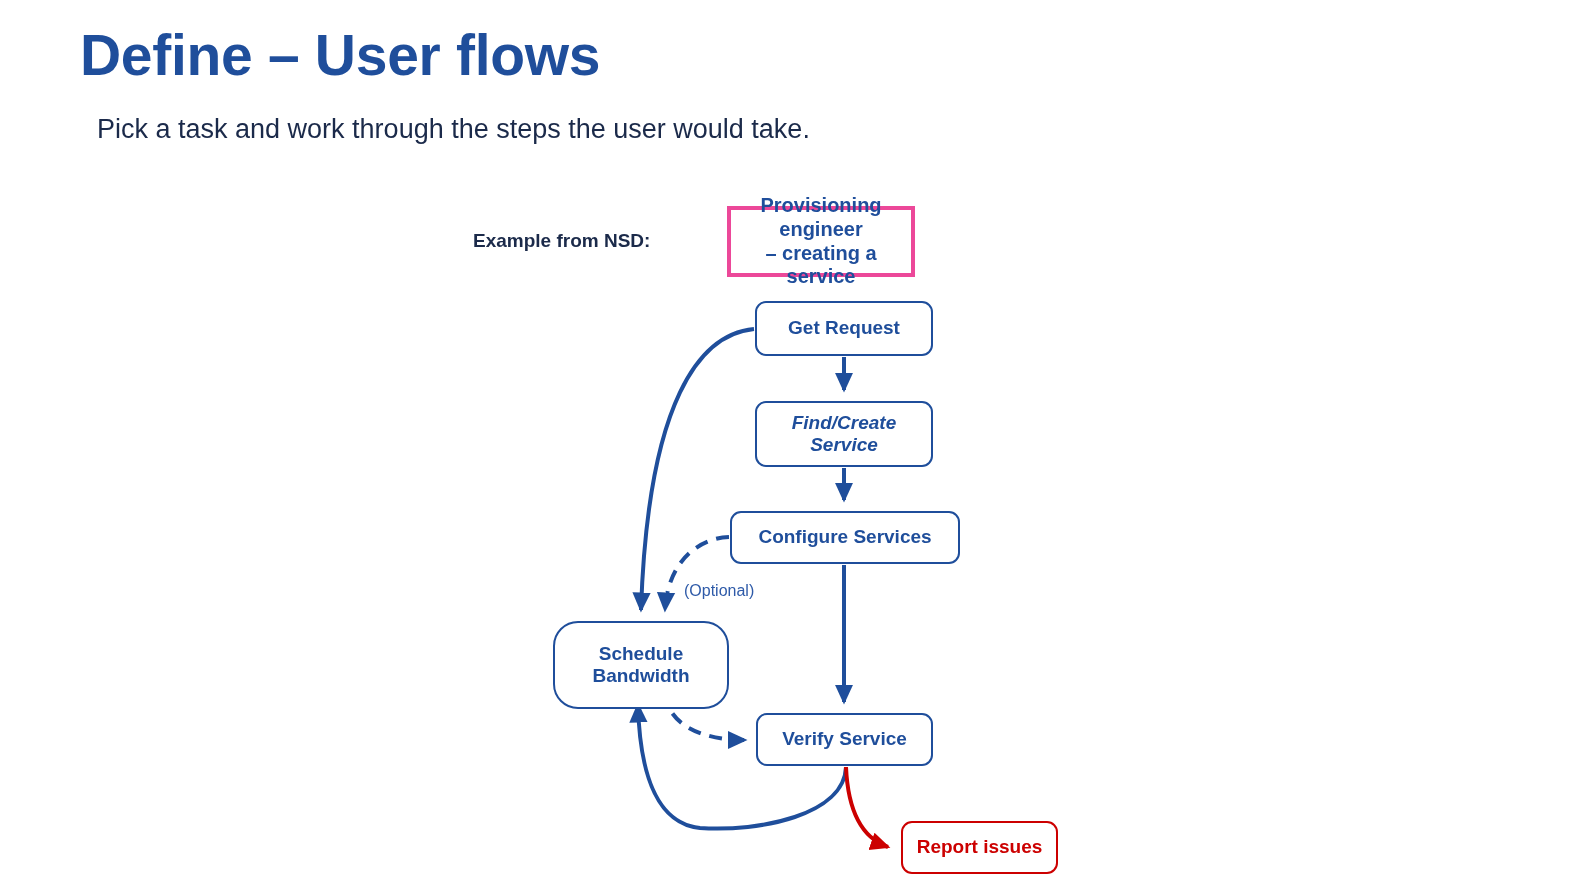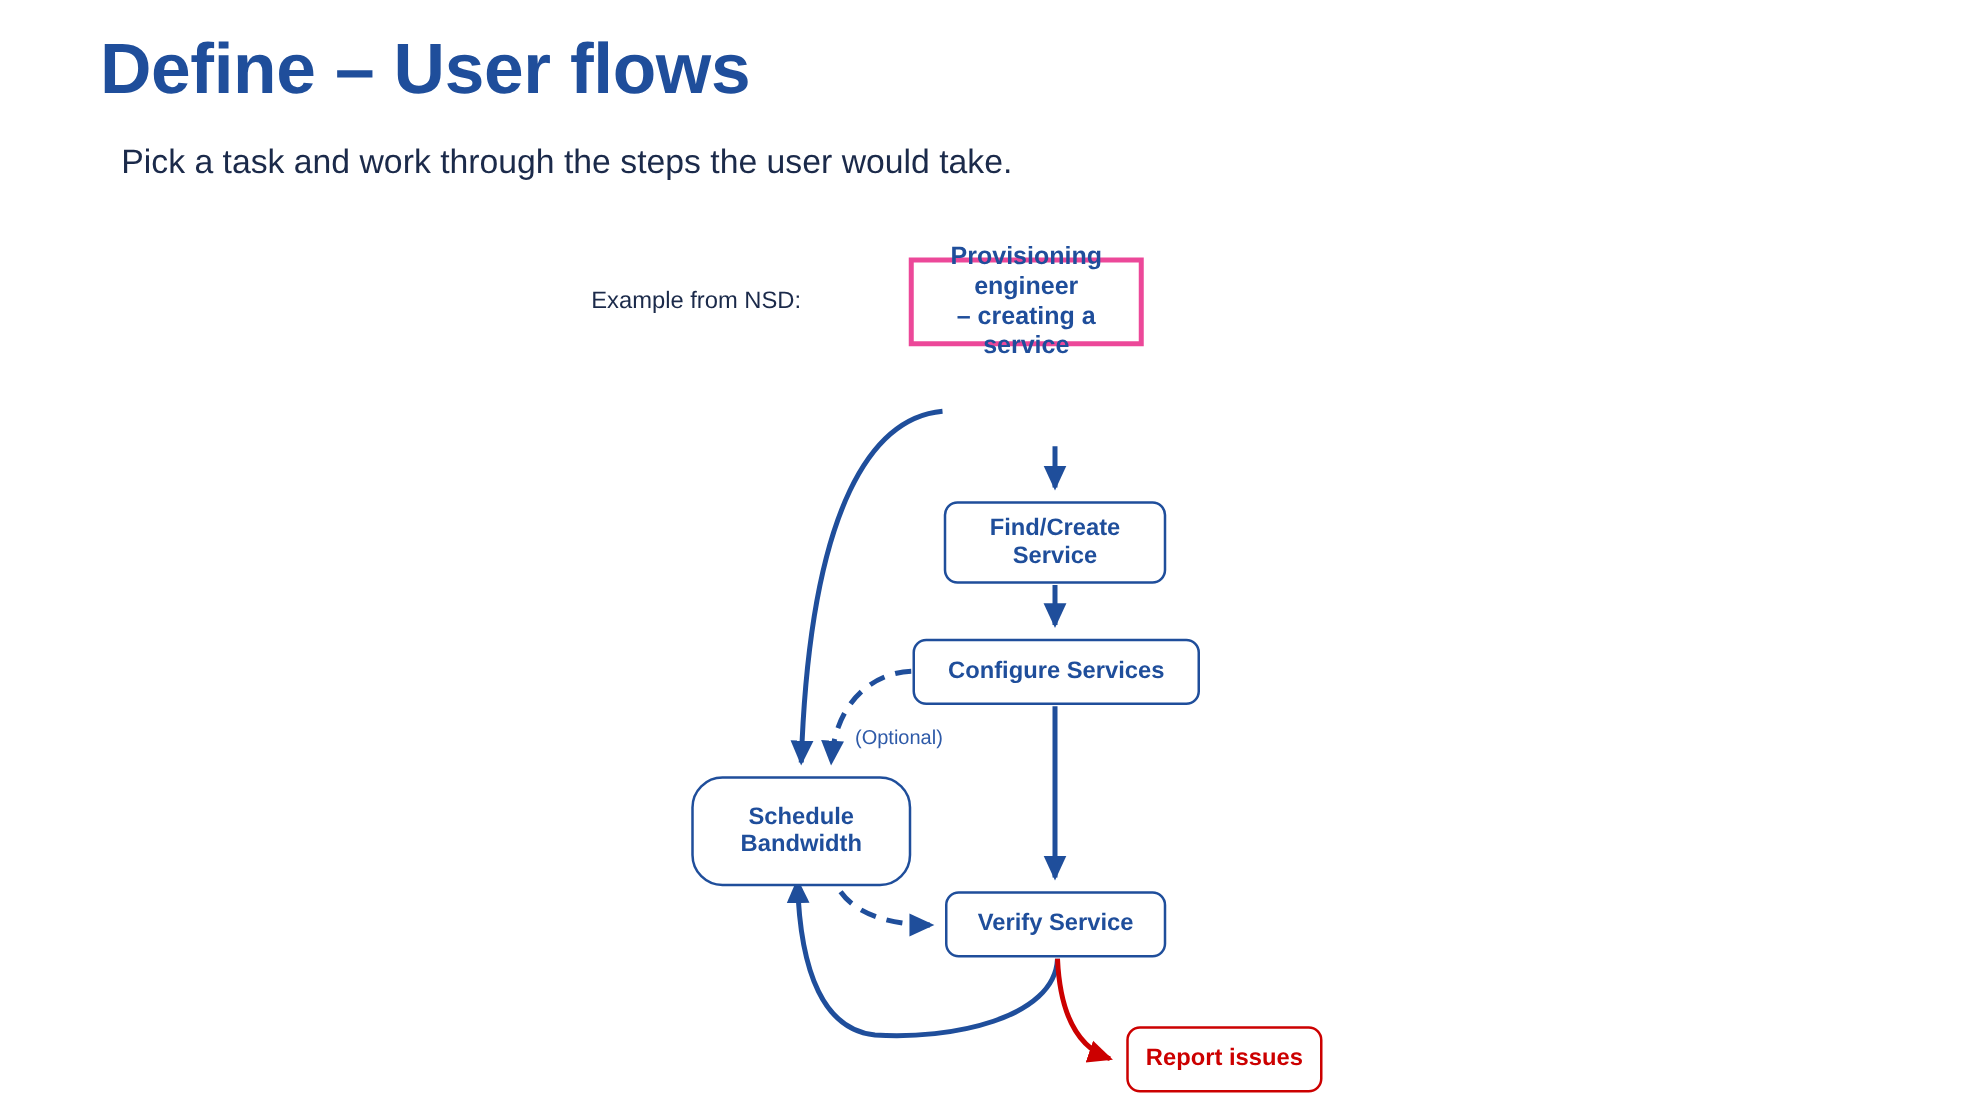--- a/index.html
+++ b/index.html
@@ -40,20 +40,21 @@
     white-space: nowrap;
     margin-left: 17px;
   }
   #example-label {
     position: absolute;
     left: 473px;
     top: 230px;
     font-size: 19px;
     color: #1B2A4A;
     white-space: nowrap;
+    font-weight: bold;
   }
   .diagram {
     position: absolute;
     left: 0;
     top: 0;
     width: 1574px;
     height: 888px;
     pointer-events: none;
   }
   .node {
@@ -87,20 +88,21 @@
     left: 755px;
     top: 301px;
     width: 178px;
     height: 55px;
   }
   .node-find-create {
     left: 755px;
     top: 401px;
     width: 178px;
     height: 66px;
+    font-style: italic;
   }
   .node-configure {
     left: 730px;
     top: 511px;
     width: 230px;
     height: 53px;
   }
   .node-schedule {
     left: 553px;
     top: 621px;
@@ -170,20 +172,23 @@
     <path d="M 846 767 C 848 812, 862 838, 888 847" fill="none" stroke="#CC0000" stroke-width="4" marker-end="url(#arrow-red)"></path>
   </svg>
 
   <div class="node node-actor">
     <span>
       <span>Provisioning engineer</span><br>
       <span>– creating a service</span>
     </span>
   </div>
 
+  <div class="node node-step node-get-request">
+    <span>Get Request</span>
+  </div>
 
   <div class="node node-step node-find-create">
     <span>
       <span>Find/Create</span><br>
       <span>Service</span>
     </span>
   </div>
 
   <div class="node node-step node-configure">
     <span>Configure Services</span>

